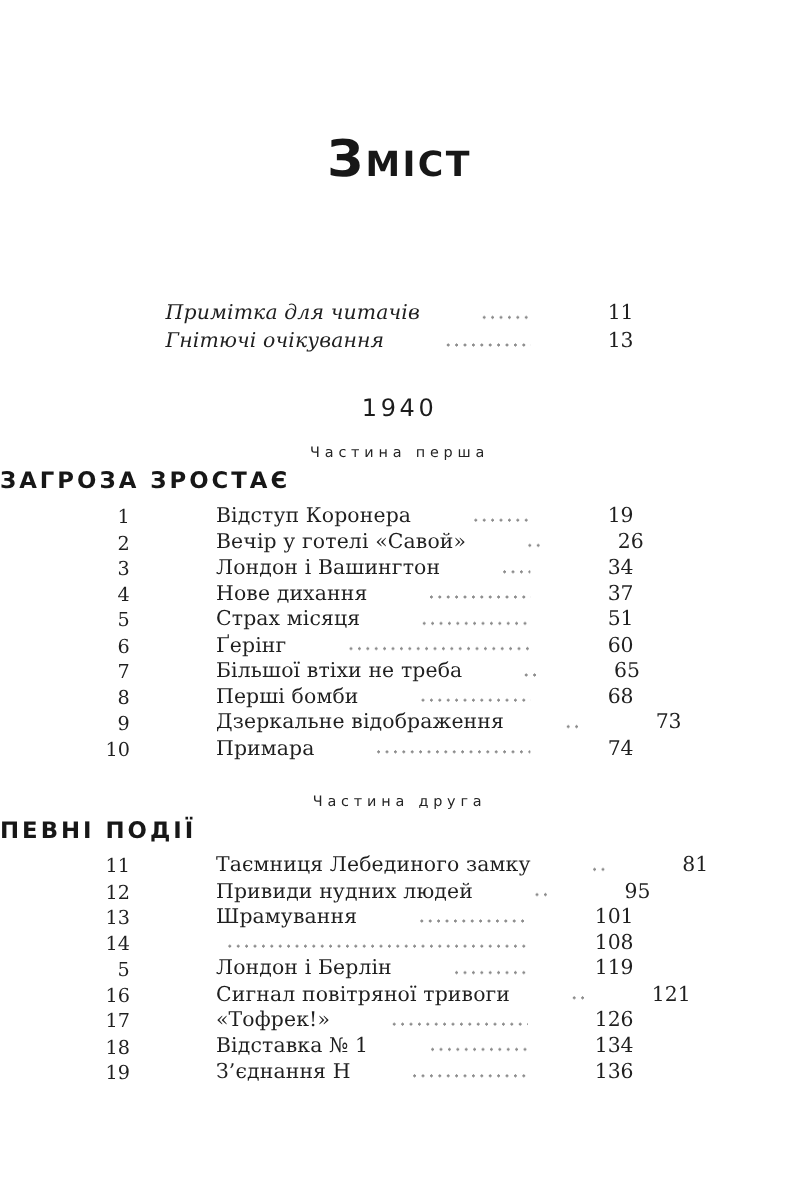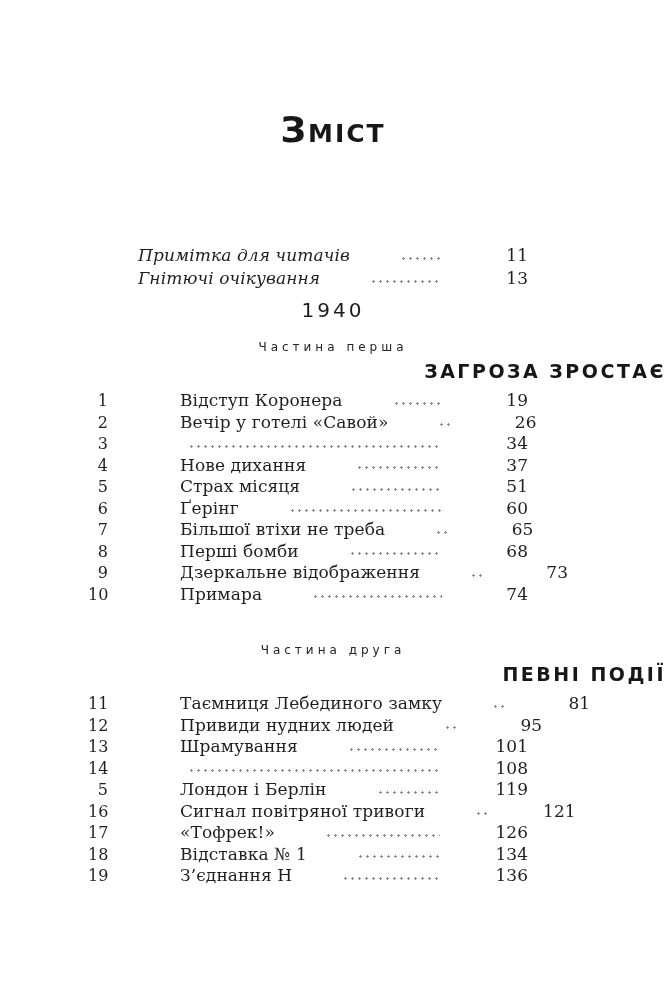--- a/index.html
+++ b/index.html
@@ -13,21 +13,21 @@
     font-family: "DejaVu Serif", "Liberation Serif", serif;
     overflow: hidden;
     margin: 0 auto;
   }
   .title {
     padding-top: 112px;
     text-align: center;
     font-family: "DejaVu Sans", "Liberation Sans", sans-serif;
     font-weight: 700;
     font-variant: small-caps;
-    font-size: 36px;
+    font-size: 42px;
     line-height: 1;
     letter-spacing: 2px;
     color: #171717;
   }
   .front-list { margin-top: 96px; }
   .row {
     display: flex;
     align-items: stretch;
     margin-left: 88px;
     margin-right: 138px;
@@ -54,41 +54,41 @@
     background-position: left calc(100% - 7px);
     min-width: 12px;
   }
   .page-num {
     flex: 0 0 auto;
     min-width: 30px;
     text-align: right;
     font-size: 17px;
   }
   .year-heading {
-    margin-top: 8px;
+    margin-top: 32px;
     text-align: center;
     font-family: "DejaVu Sans", "Liberation Sans", sans-serif;
     font-size: 20px;
     line-height: 24px;
     letter-spacing: 3px;
     color: #1c1c1c;
   }
   .part-label {
     margin-top: 14px;
     text-align: center;
     font-family: "DejaVu Sans", "Liberation Sans", sans-serif;
     font-weight: 400;
     font-size: 12px;
     line-height: 22px;
     letter-spacing: 4px;
     color: #242424;
   }
-  .part2 .part-label { margin-top: 34px; }
+  .part2 .part-label { margin-top: 22px; }
   .part-title {
-    text-align: right;
+    text-align: left;
     font-family: "DejaVu Sans", "Liberation Sans", sans-serif;
     font-weight: 700;
     font-size: 19px;
     line-height: 26px;
     letter-spacing: 2.5px;
     color: #171717;
   }
   .chapter-list { margin-top: 6px; }
 </style>
 </head>
@@ -126,20 +126,21 @@
 
   <div class="row">
     <span class="chap-num">2</span>
     <span class="entry-name">Вечір у готелі «Савой»</span>
     <span class="leader"></span>
     <span class="page-num">26</span>
   </div>
 
   <div class="row">
     <span class="chap-num">3</span>
+    <span class="entry-name">Лондон і Вашингтон</span>
     <span class="leader"></span>
     <span class="page-num">34</span>
   </div>
 
   <div class="row">
     <span class="chap-num">4</span>
     <span class="entry-name">Нове дихання</span>
     <span class="leader"></span>
     <span class="page-num">37</span>
   </div>

